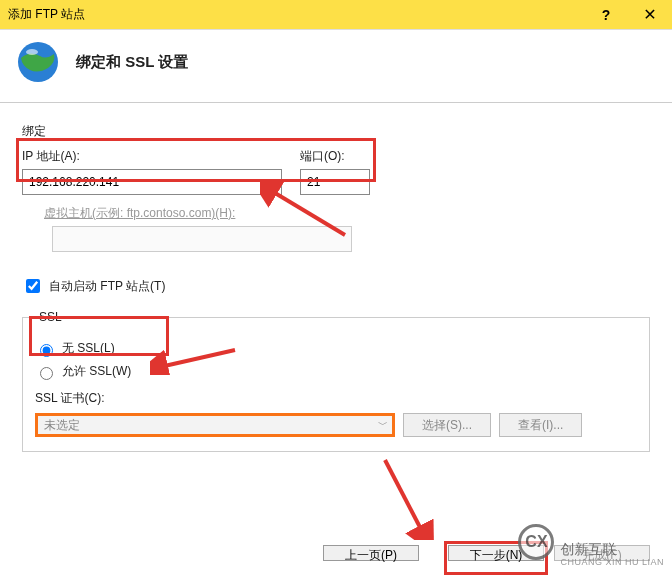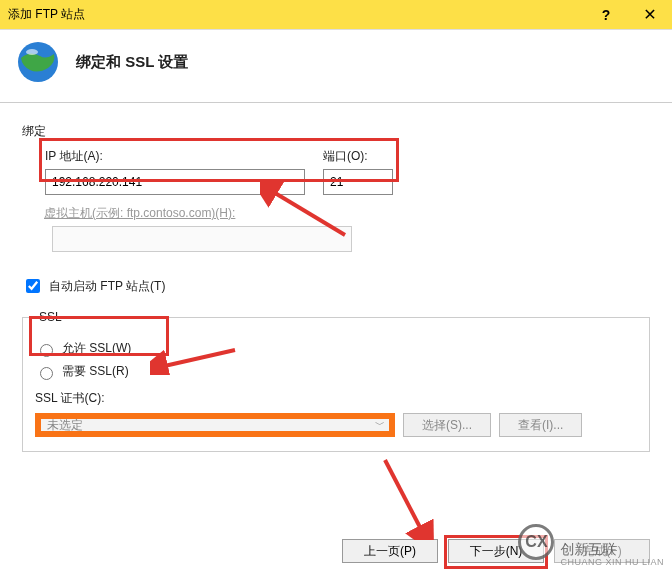--- a/index.html
+++ b/index.html
@@ -14,21 +14,21 @@
 .header { display: flex; align-items: center; padding: 10px 16px 18px 16px; }
 .globe { width: 44px; height: 44px; margin-right: 16px; }
 .header-title { font-size: 15px; font-weight: 600; color: #222; }
 
 .hr { height: 1px; background: #ccc; margin: 0; }
 
 .content { padding: 20px 22px 0 22px; font-size: 12px; color: #222; }
 
 .section-label { margin-bottom: 8px; }
 
-.bind-row { display: flex; gap: 18px; margin-bottom: 10px; position: relative; margin-left: 23px; }
+.bind-row { display: flex; gap: 18px; margin-bottom: 10px; position: relative; }
 .bind-col-ip { width: 260px; }
 .bind-col-port { width: 70px; }
 .lbl { display: block; margin-bottom: 4px; }
 
 .combo { display: flex; align-items: center; border: 1px solid #888; height: 26px; background: #fff; }
 .combo input { border: none; flex: 1; padding: 0 6px; font-size: 12px; outline: none; height: 100%; }
 .combo .chev { width: 18px; text-align: center; font-size: 10px; color: #555; }
 .txt { border: 1px solid #888; height: 26px; padding: 0 6px; font-size: 12px; width: 100%; }
 
 .redbox { position: absolute; border: 3px solid #e0352f; pointer-events: none; }
@@ -39,27 +39,27 @@
 .vh-input { border: 1px solid #ccc; background: #fafafa; height: 26px; width: 300px; margin: 4px 0 0 30px; }
 
 .auto-row { margin: 24px 0 14px 0; }
 
 fieldset.ssl { border: 1px solid #ccc; padding: 10px 12px 14px 12px; margin: 0; position: relative; }
 fieldset.ssl legend { font-size: 12px; padding: 0 4px; }
 .radio-row { display: flex; align-items: center; gap: 6px; margin: 6px 0; }
 .radio { width: 13px; height: 13px; }
 
 .cert-row { display: flex; align-items: center; gap: 8px; margin-top: 6px; }
-.cert-combo { flex: 0 0 360px; display: flex; align-items: center; border: 6px solid #f97316; background: #f3f3f3; height: 24px; color: #888; }
+.cert-combo { flex: 0 0 360px; display: flex; align-items: center; border: 3px solid #f97316; background: #f3f3f3; height: 24px; color: #888; }
 .cert-combo span { flex: 1; padding: 0 6px; }
 .cert-combo .chev { width: 18px; text-align: center; font-size: 10px; }
 .wbtn { border: 1px solid #bbb; background: #f0f0f0; color: #888; height: 24px; padding: 0 18px; font-size: 12px; }
 
 .footer { position: absolute; bottom: 18px; right: 22px; display: flex; gap: 10px; }
-.fbtn { border: 1px solid #999; background: #f0f0f0; height: 24px; width: 96px; font-size: 12px; cursor: pointer; }
+.fbtn { border: 1px solid #999; background: #f0f0f0; height: 16px; width: 96px; font-size: 12px; cursor: pointer; }
 .fbtn.disabled { color: #999; border-color: #bbb; }
 
 .arrow-svg { position: absolute; pointer-events: none; }
 
 .watermark { position: absolute; right: 8px; bottom: 14px; display: flex; align-items: center; gap: 6px; opacity: 0.85; }
 .watermark .wm-logo { width: 36px; height: 36px; border: 3px solid #666; border-radius: 50%; display: flex; align-items: center; justify-content: center; font-size: 16px; font-weight: bold; color: #555; background: rgba(255,255,255,0.7); margin-left: 24px; }
 .watermark .wm-text { font-size: 14px; color: #555; line-height: 1.1; margin-top: 24px; }
 .watermark .wm-sub { font-size: 9px; color: #888; letter-spacing: 0.5px; }
 </style>
 </head>
@@ -104,44 +104,44 @@
   <div class="vh-input"></div>
 
   <div class="chk-row auto-row">
     <input type="checkbox" class="chk" checked="" style="">
     <span>自动启动 FTP 站点(T)</span>
   </div>
 
   <fieldset class="ssl">
     <legend>SSL</legend>
     <div class="radio-row">
-      <input type="radio" name="ssl" class="radio" style="">
-      <span>允许 SSL(W)</span>
+      <input type="radio" name="ssl" class="radio" checked="" style="">
+      <span>无 SSL(L)</span>
     </div>
     <div class="radio-row">
       <input type="radio" name="ssl" class="radio" style="">
-      <span>需要 SSL(R)</span>
+      <span>允许 SSL(W)</span>
     </div>
     <div style="margin-top:10px;">SSL 证书(C):</div>
     <div class="cert-row">
       <div class="cert-combo">
         <span>未选定</span>
         <div class="chev">﹀</div>
       </div>
       <button class="wbtn" disabled="">选择(S)...</button>
       <button class="wbtn" disabled="">查看(I)...</button>
     </div>
 
     <div class="redbox" style="left:6px; top:-8px; width:140px; height:40px;"></div>
   </fieldset>
 </div>
 
 <div class="footer">
   <button class="fbtn">上一页(P)</button>
-  <div style="position:relative;">
+  <div style="position:relative;margin-left:19px;">
     <button class="fbtn">下一步(N)</button>
     <div class="redbox" style="left:-4px; top:-4px; width:104px; height:34px;"></div>
   </div>
   <button class="fbtn disabled" disabled="">完成(F)</button>
 </div>
 
 <svg class="arrow-svg" style="left:260px; top:180px; width:90px; height:60px;">
   <defs>
       <marker id="ah1" markerWidth="8" markerHeight="8" refX="2" refY="4" orient="auto">
         <path d="M0,0 L8,4 L0,8 Z" fill="#e0352f"></path>

